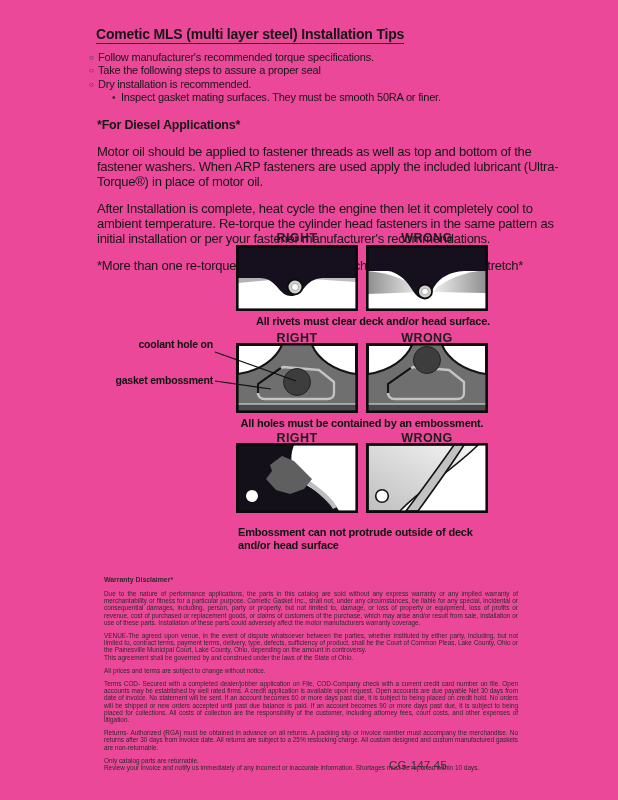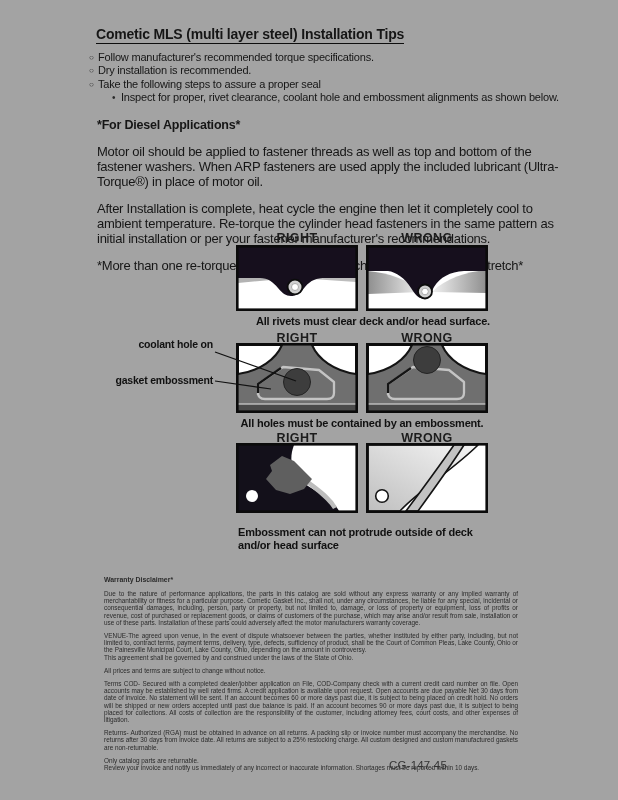--- a/index.html
+++ b/index.html
@@ -1,19 +1,19 @@
 <!DOCTYPE html>
 <html><head>
 <meta charset="utf-8">
 <style>
   * { margin:0; padding:0; box-sizing:border-box; }
   html,body { background:#e8e8e8; }
   .page {
     position:relative; width:618px; height:800px; margin:0 auto;
-    background:#a3a3a3; overflow:hidden;
+    background:#ec4899; overflow:hidden;
     font-family:"Liberation Sans", "DejaVu Sans", sans-serif;
     color:#161616;
   }
   
   .title-wrap { margin:25px 0 0 96px; }
   .doc-title {
     display:inline-block; font-size:14px; font-weight:bold;
     letter-spacing:-0.2px; border-bottom:1.6px solid #0d0d0d; padding-bottom:1px;
   }
   .bullets { margin:7px 0 0 89px; }
@@ -53,23 +53,23 @@
 <body>
 
 <div class="page">
 
   <div class="title-wrap">
     <span class="doc-title">Cometic MLS (multi layer steel) Installation Tips</span>
   </div>
 
   <div class="bullets">
     <div class="b-row"><span class="mk">○</span><span>Follow manufacturer's recommended torque specifications.</span></div>
+    <div class="b-row"><span class="mk">○</span><span>Take the following steps to assure a proper seal</span></div>
     <div class="b-row"><span class="mk">○</span><span>Dry installation is recommended.</span></div>
-    <div class="b-row"><span class="mk">○</span><span>Take the following steps to assure a proper seal</span></div>
-    <div class="b-row b-sub"><span class="mk">•</span><span>Inspect for proper, rivet clearance, coolant hole and embossment alignments as shown below.</span></div>
+    <div class="b-row b-sub"><span class="mk">•</span><span>Inspect gasket mating surfaces.  They must be smooth 50RA or finer.</span></div>
   </div>
 
   <div class="diesel-h">*For Diesel Applications*</div>
   <p class="para">Motor oil should be applied to fastener threads as well as top and bottom of the fastener washers. When ARP fasteners are used apply the included lubricant (Ultra-Torque®) in place of motor oil.</p>
   <p class="para">After Installation is complete, heat cycle the engine then let it completely cool to ambient temperature. Re-torque the cylinder head fasteners in the same pattern as initial installation or per your fastener manufacturer's recommendations.</p>
   <p class="para note">*More than one re-torque may be required to achieve proper fastener stretch*</p>
 
   <div class="figures">
 
     <div class="fig-label" style="left:236px; top:3px;">RIGHT</div>

